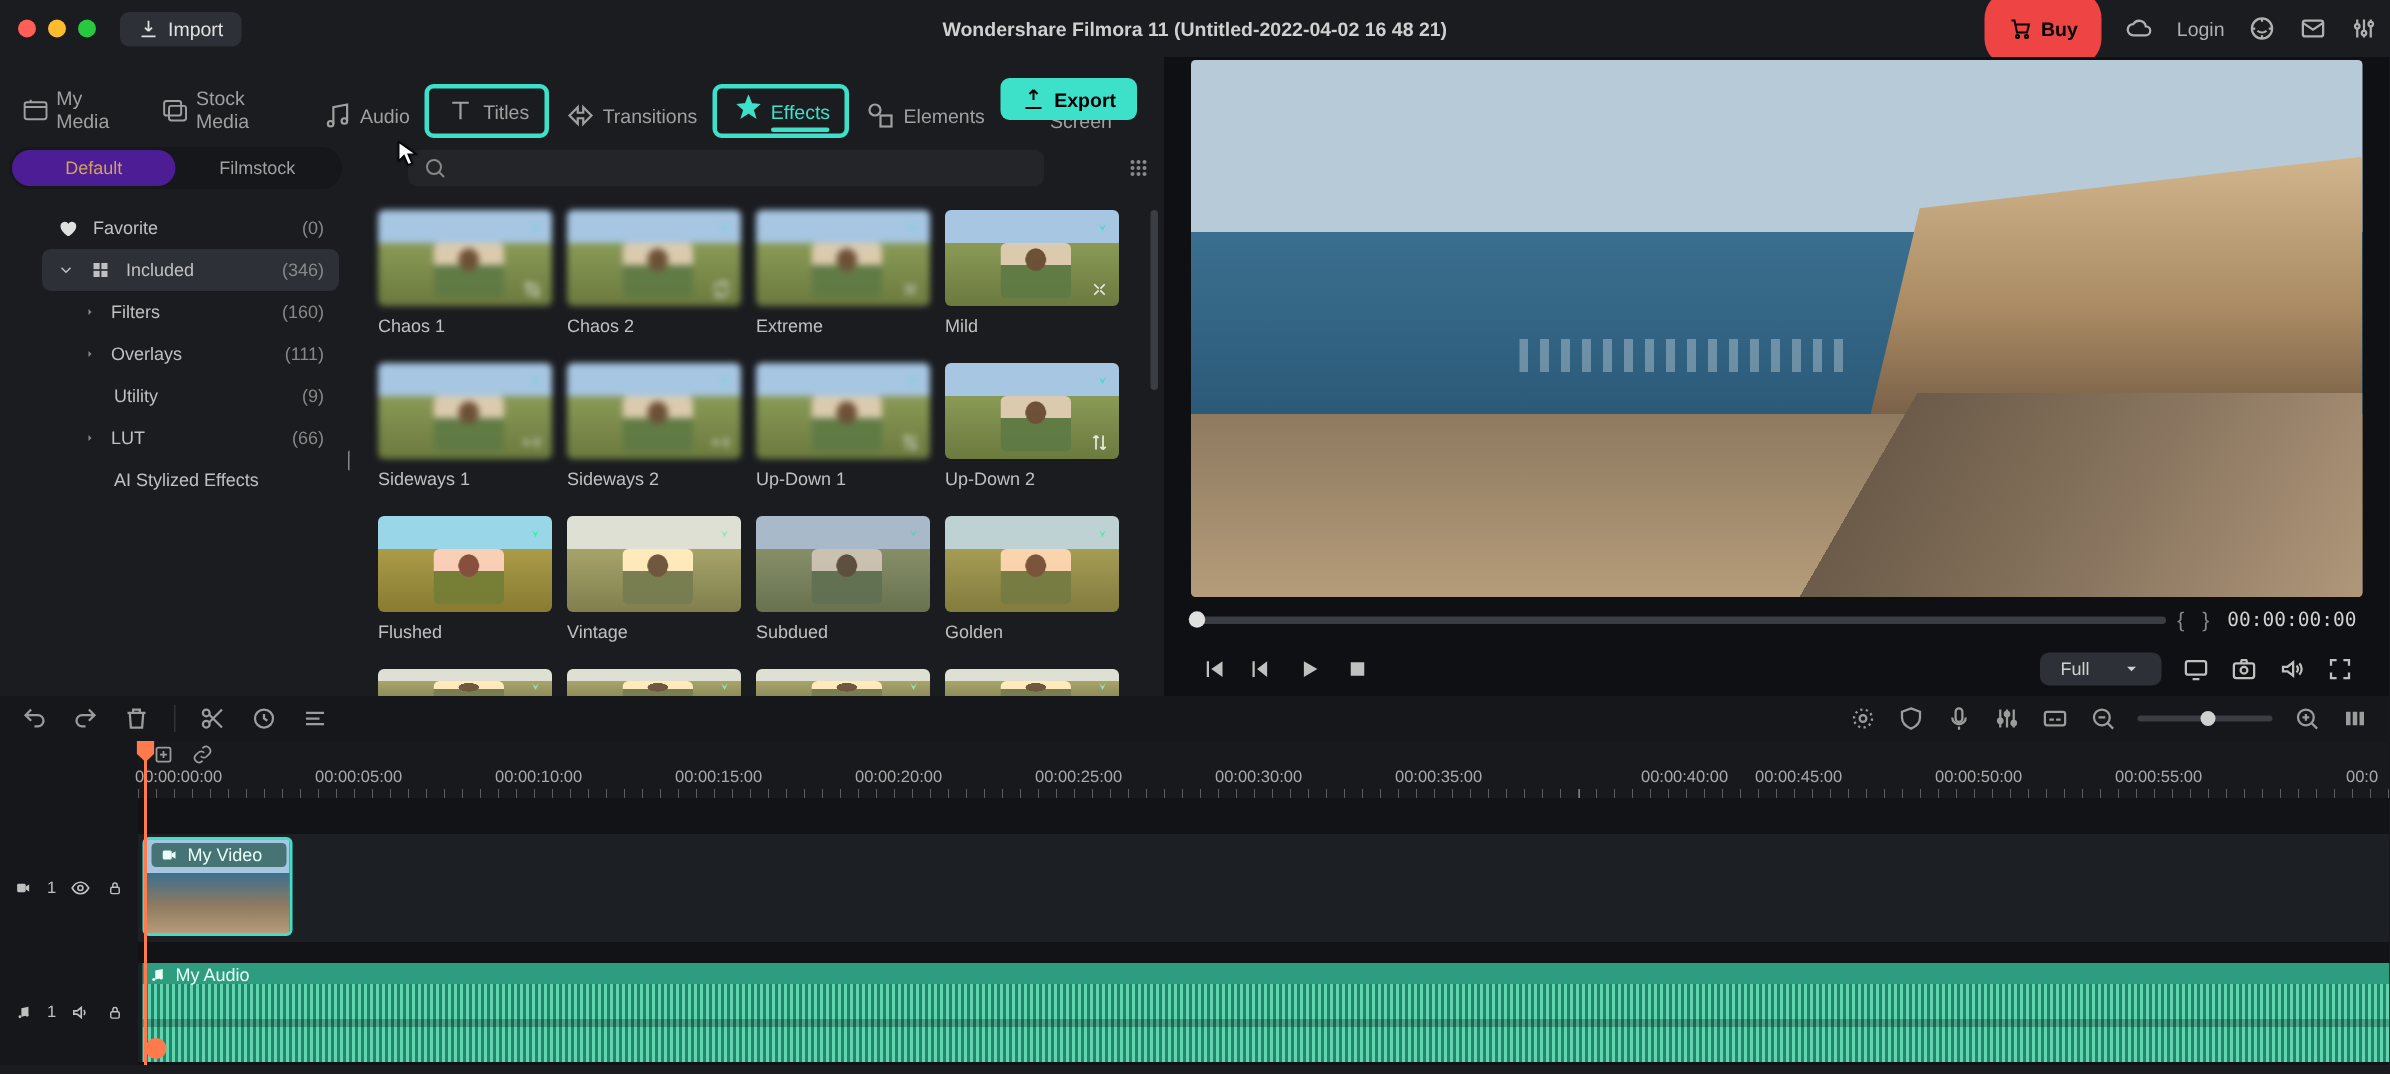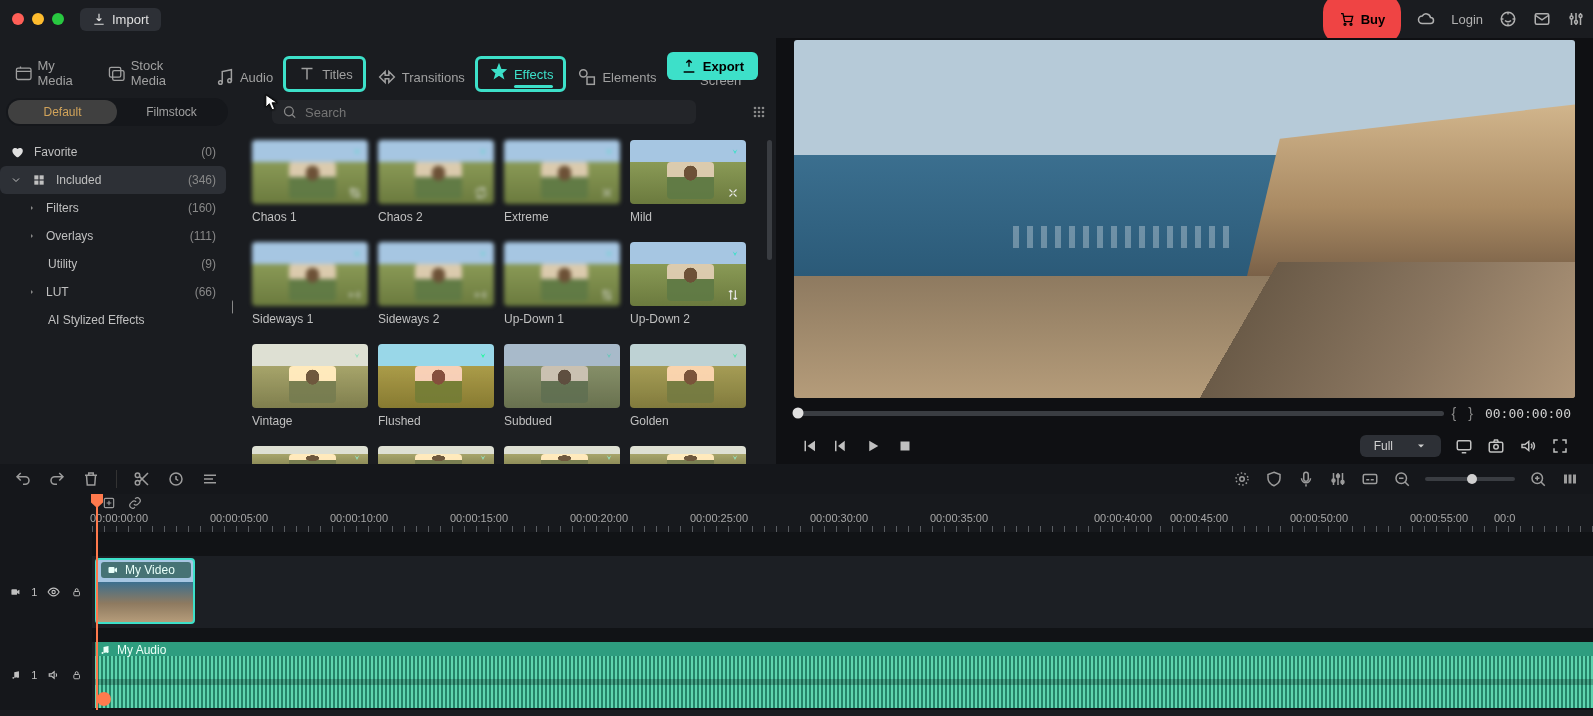--- a/index.html
+++ b/index.html
@@ -29,28 +29,28 @@
     .tab svg { width: 22px; height: 22px; }
     .tab.highlighted { border: 3px solid #3de0c9; border-radius: 6px; padding: 4px 10px; }
     .tab.active .tab-label { color: #3de0c9; position: relative; }
     .tab.active .tab-label::after { content: ""; position: absolute; left: 0; right: 0; bottom: -6px; height: 3px; background: #3de0c9; border-radius: 2px; }
     .export-btn { position: absolute; right: 18px; top: 14px; display: flex; align-items: center; gap: 6px; background: #3de0c9; color: #000; font-weight: 700; border-radius: 6px; padding: 6px 14px; font-size: 13px; cursor: pointer; }
 
     
     .subrow { display: flex; align-items: center; height: 40px; padding: 0 6px 0 0; gap: 44px; }
     .subtabs { display: flex; gap: 0; background: #15171b; border-radius: 16px; padding: 2px; margin-left: 6px; width: 222px; }
     .subtab { padding: 5px 20px; border-radius: 14px; font-size: 12px; color: #a0a0a0; cursor: pointer; text-align: center; flex: 1; }
-    .subtab.active { background: #404040; color: #d1a35a; }
+    .subtab.active { background: #4c1d95; color: #d1a35a; }
     .search { flex: 1; display: flex; align-items: center; background: #232529; border-radius: 6px; padding: 4px 10px; gap: 8px; color: #888; margin-right: 8px; }
     .search input { background: none; border: none; outline: none; color: #d0d0d0; font-size: 13px; width: 100%; }
     .grid-btn { width: 22px; height: 22px; color: #888; cursor: pointer; display:flex; align-items:center; justify-content:center; }
 
     
     .content { flex: 1; display: flex; overflow: hidden; }
-    .sidebar { width: 232px; padding: 6px 6px 6px 0; }
+    .sidebar { width: 232px; padding: 6px 6px 6px 28px; }
     .side-item { display: flex; align-items: center; justify-content: space-between; padding: 7px 10px; font-size: 12px; border-radius: 6px; color: #c0c0c0; cursor: pointer; }
     .side-item.active { background: #2d3036; }
     .side-item .left { display: flex; align-items: center; gap: 10px; }
     .side-item .chev { width: 8px; color: #888; }
     .side-item .count { color: #888; }
     .side-heart { color: #e0e0e0; }
 
     
     .grid-wrap { flex: 1; padding: 8px 8px 8px 20px; overflow-y: auto; position: relative; }
     .grid { display: grid; grid-template-columns: repeat(4, 116px); gap: 18px 10px; }
@@ -138,20 +138,21 @@
     <div class="tl tl-r"></div>
     <div class="tl tl-y"></div>
     <div class="tl tl-g"></div>
   </div>
   <div class="import-btn">
     <svg viewBox="0 0 24 24" width="14" height="14" fill="none" stroke="currentColor" stroke-width="2">
         <path d="M12 3v12m0 0l-4-4m4 4l4-4M4 21h16"></path>
       </svg>
     <span>Import</span>
   </div>
+  <div class="window-title">Wondershare Filmora 11 (Untitled-2022-04-02 16 48 21)</div>
   <div class="topbar-right">
     <div class="buy-btn">
       <svg viewBox="0 0 24 24" width="16" height="16" fill="none" stroke="#000" stroke-width="2">
           <circle cx="9" cy="20" r="1.5"></circle>
           <circle cx="18" cy="20" r="1.5"></circle>
           <path d="M3 4h3l2.5 12h10l2-8H7"></path>
         </svg>
       <span>Buy</span>
     </div>
     <div class="top-icon">
@@ -252,21 +253,20 @@
     <div class="subrow">
       <div class="subtabs">
         <div class="subtab active">Default</div>
         <div class="subtab">Filmstock</div>
       </div>
       <div class="search">
         <svg viewBox="0 0 24 24" width="16" height="16" fill="none" stroke="currentColor" stroke-width="2">
             <circle cx="11" cy="11" r="7"></circle>
             <path d="M21 21l-5-5"></path>
           </svg>
-        <input placeholder="Search" style="">
       </div>
       <div class="grid-btn">
         <svg viewBox="0 0 24 24" width="16" height="16" fill="currentColor">
             <circle cx="6" cy="6" r="2"></circle>
             <circle cx="12" cy="6" r="2"></circle>
             <circle cx="18" cy="6" r="2"></circle>
             <circle cx="6" cy="12" r="2"></circle>
             <circle cx="12" cy="12" r="2"></circle>
             <circle cx="18" cy="12" r="2"></circle>
             <circle cx="6" cy="18" r="2"></circle>
@@ -465,38 +465,38 @@
                 </span>
                 <span class="icn">
                   <svg viewBox="0 0 24 24" fill="none" stroke="currentColor" stroke-width="2">
                     <path d="M8 4v16M8 4l-3 3M8 4l3 3M16 20V4M16 20l-3-3M16 20l3-3"></path>
                   </svg>
                 </span>
               </div>
               <div class="cell-label">Up-Down 2</div>
             </div>
             <div class="cell">
+              <div class="thumb flushed">
+                <span class="dl">
+                  <svg viewBox="0 0 24 24" fill="currentColor">
+                    <path d="M12 3v10l-4-4 4 8 4-8-4 4z"></path>
+                  </svg>
+                </span>
+              </div>
+              <div class="cell-label">Flushed</div>
+            </div>
+            <div class="cell">
               <div class="thumb vintage">
                 <span class="dl">
                   <svg viewBox="0 0 24 24" fill="currentColor">
                     <path d="M12 3v10l-4-4 4 8 4-8-4 4z"></path>
                   </svg>
                 </span>
               </div>
               <div class="cell-label">Vintage</div>
-            </div>
-            <div class="cell">
-              <div class="thumb flushed">
-                <span class="dl">
-                  <svg viewBox="0 0 24 24" fill="currentColor">
-                    <path d="M12 3v10l-4-4 4 8 4-8-4 4z"></path>
-                  </svg>
-                </span>
-              </div>
-              <div class="cell-label">Flushed</div>
             </div>
             <div class="cell">
               <div class="thumb subdued">
                 <span class="dl">
                   <svg viewBox="0 0 24 24" fill="currentColor">
                     <path d="M12 3v10l-4-4 4 8 4-8-4 4z"></path>
                   </svg>
                 </span>
               </div>
               <div class="cell-label">Subdued</div>
@@ -747,21 +747,21 @@
         <span class="tick-label" style="left: 242px;">00:00:10:00</span>
         <span class="tick-label" style="left: 362px;">00:00:15:00</span>
         <span class="tick-label" style="left: 482px;">00:00:20:00</span>
         <span class="tick-label" style="left: 602px;">00:00:25:00</span>
         <span class="tick-label" style="left: 722px;">00:00:30:00</span>
         <span class="tick-label" style="left: 842px;">00:00:35:00</span>
         <span class="tick-label" style="left: 962px; padding-left: 44px;">00:00:40:00</span>
         <span class="tick-label" style="left: 1082px;">00:00:45:00</span>
         <span class="tick-label" style="left: 1202px;">00:00:50:00</span>
         <span class="tick-label" style="left: 1322px;">00:00:55:00</span>
-        <span class="tick-label" style="left: 1406px;">00:0</span>
+        <span class="tick-label" style="left: 1476px;">00:0</span>
       </div>
   </div>
   <div class="playhead"></div>
 
   <div class="track video">
     <div class="track-head">
       <svg viewBox="0 0 24 24" width="12" height="12" fill="currentColor">
           <rect x="3" y="6" width="12" height="12" rx="2"></rect>
           <path d="M15 10l5-3v10l-5-3z"></path>
         </svg>

